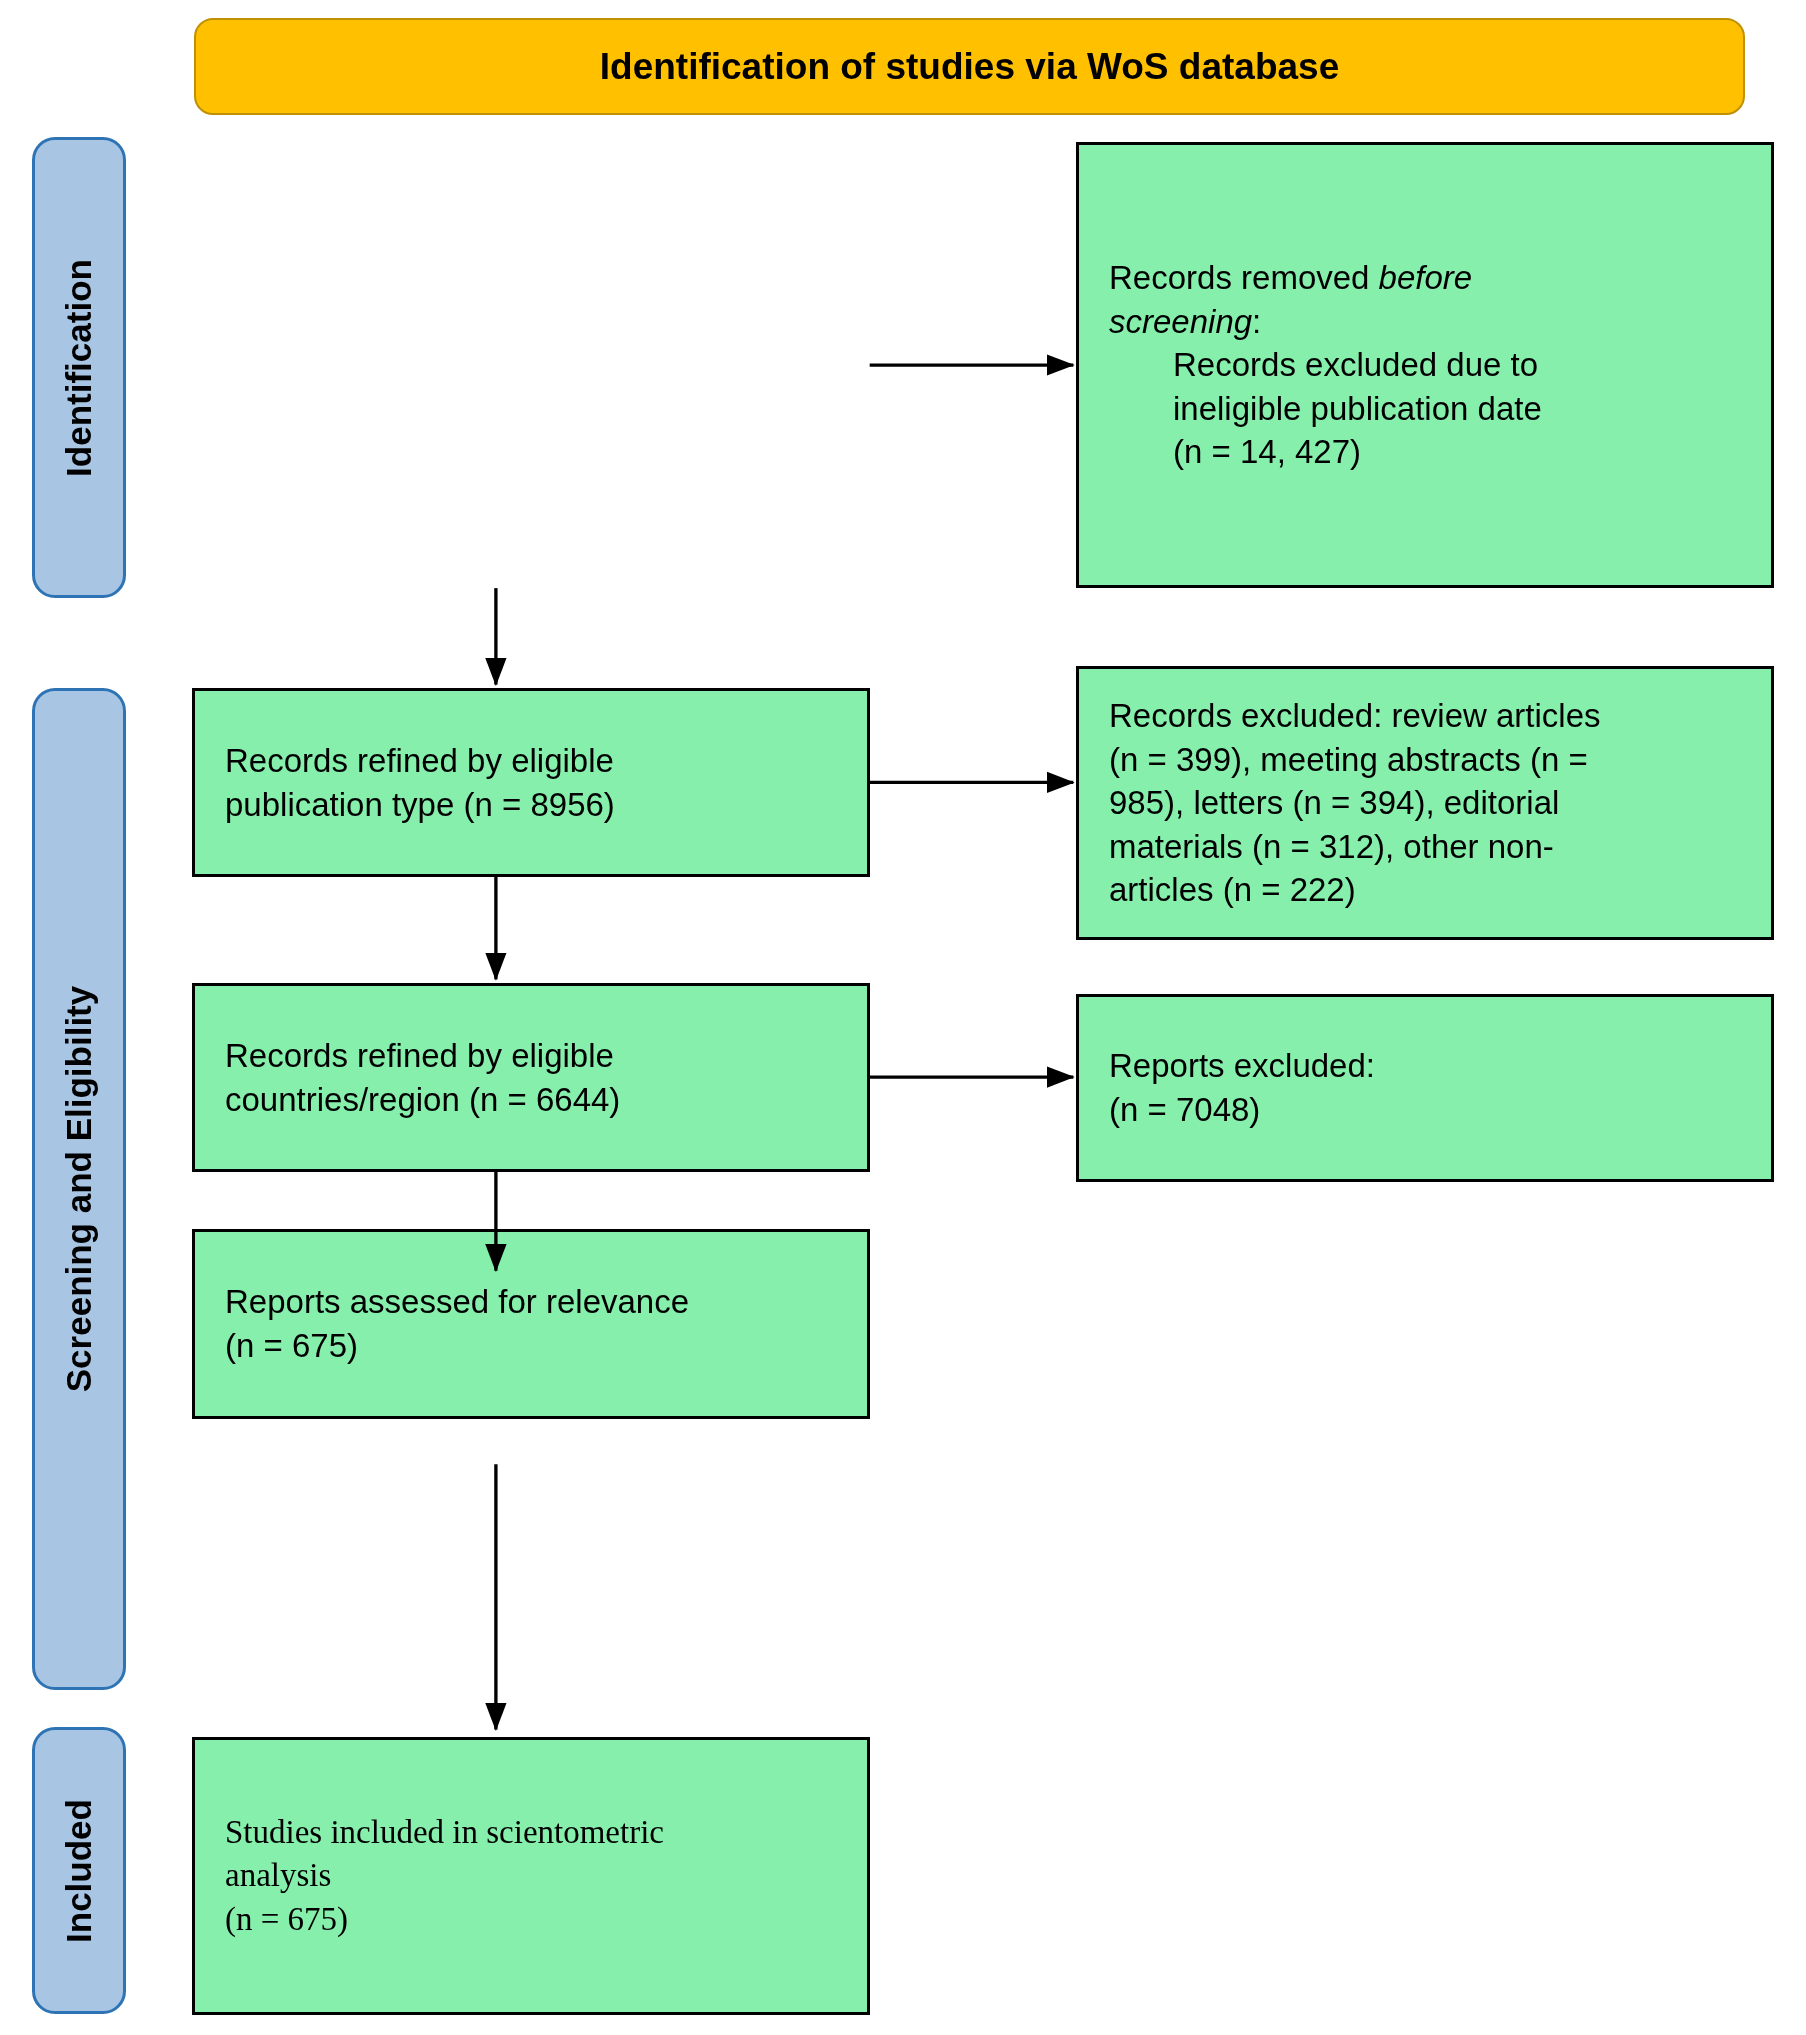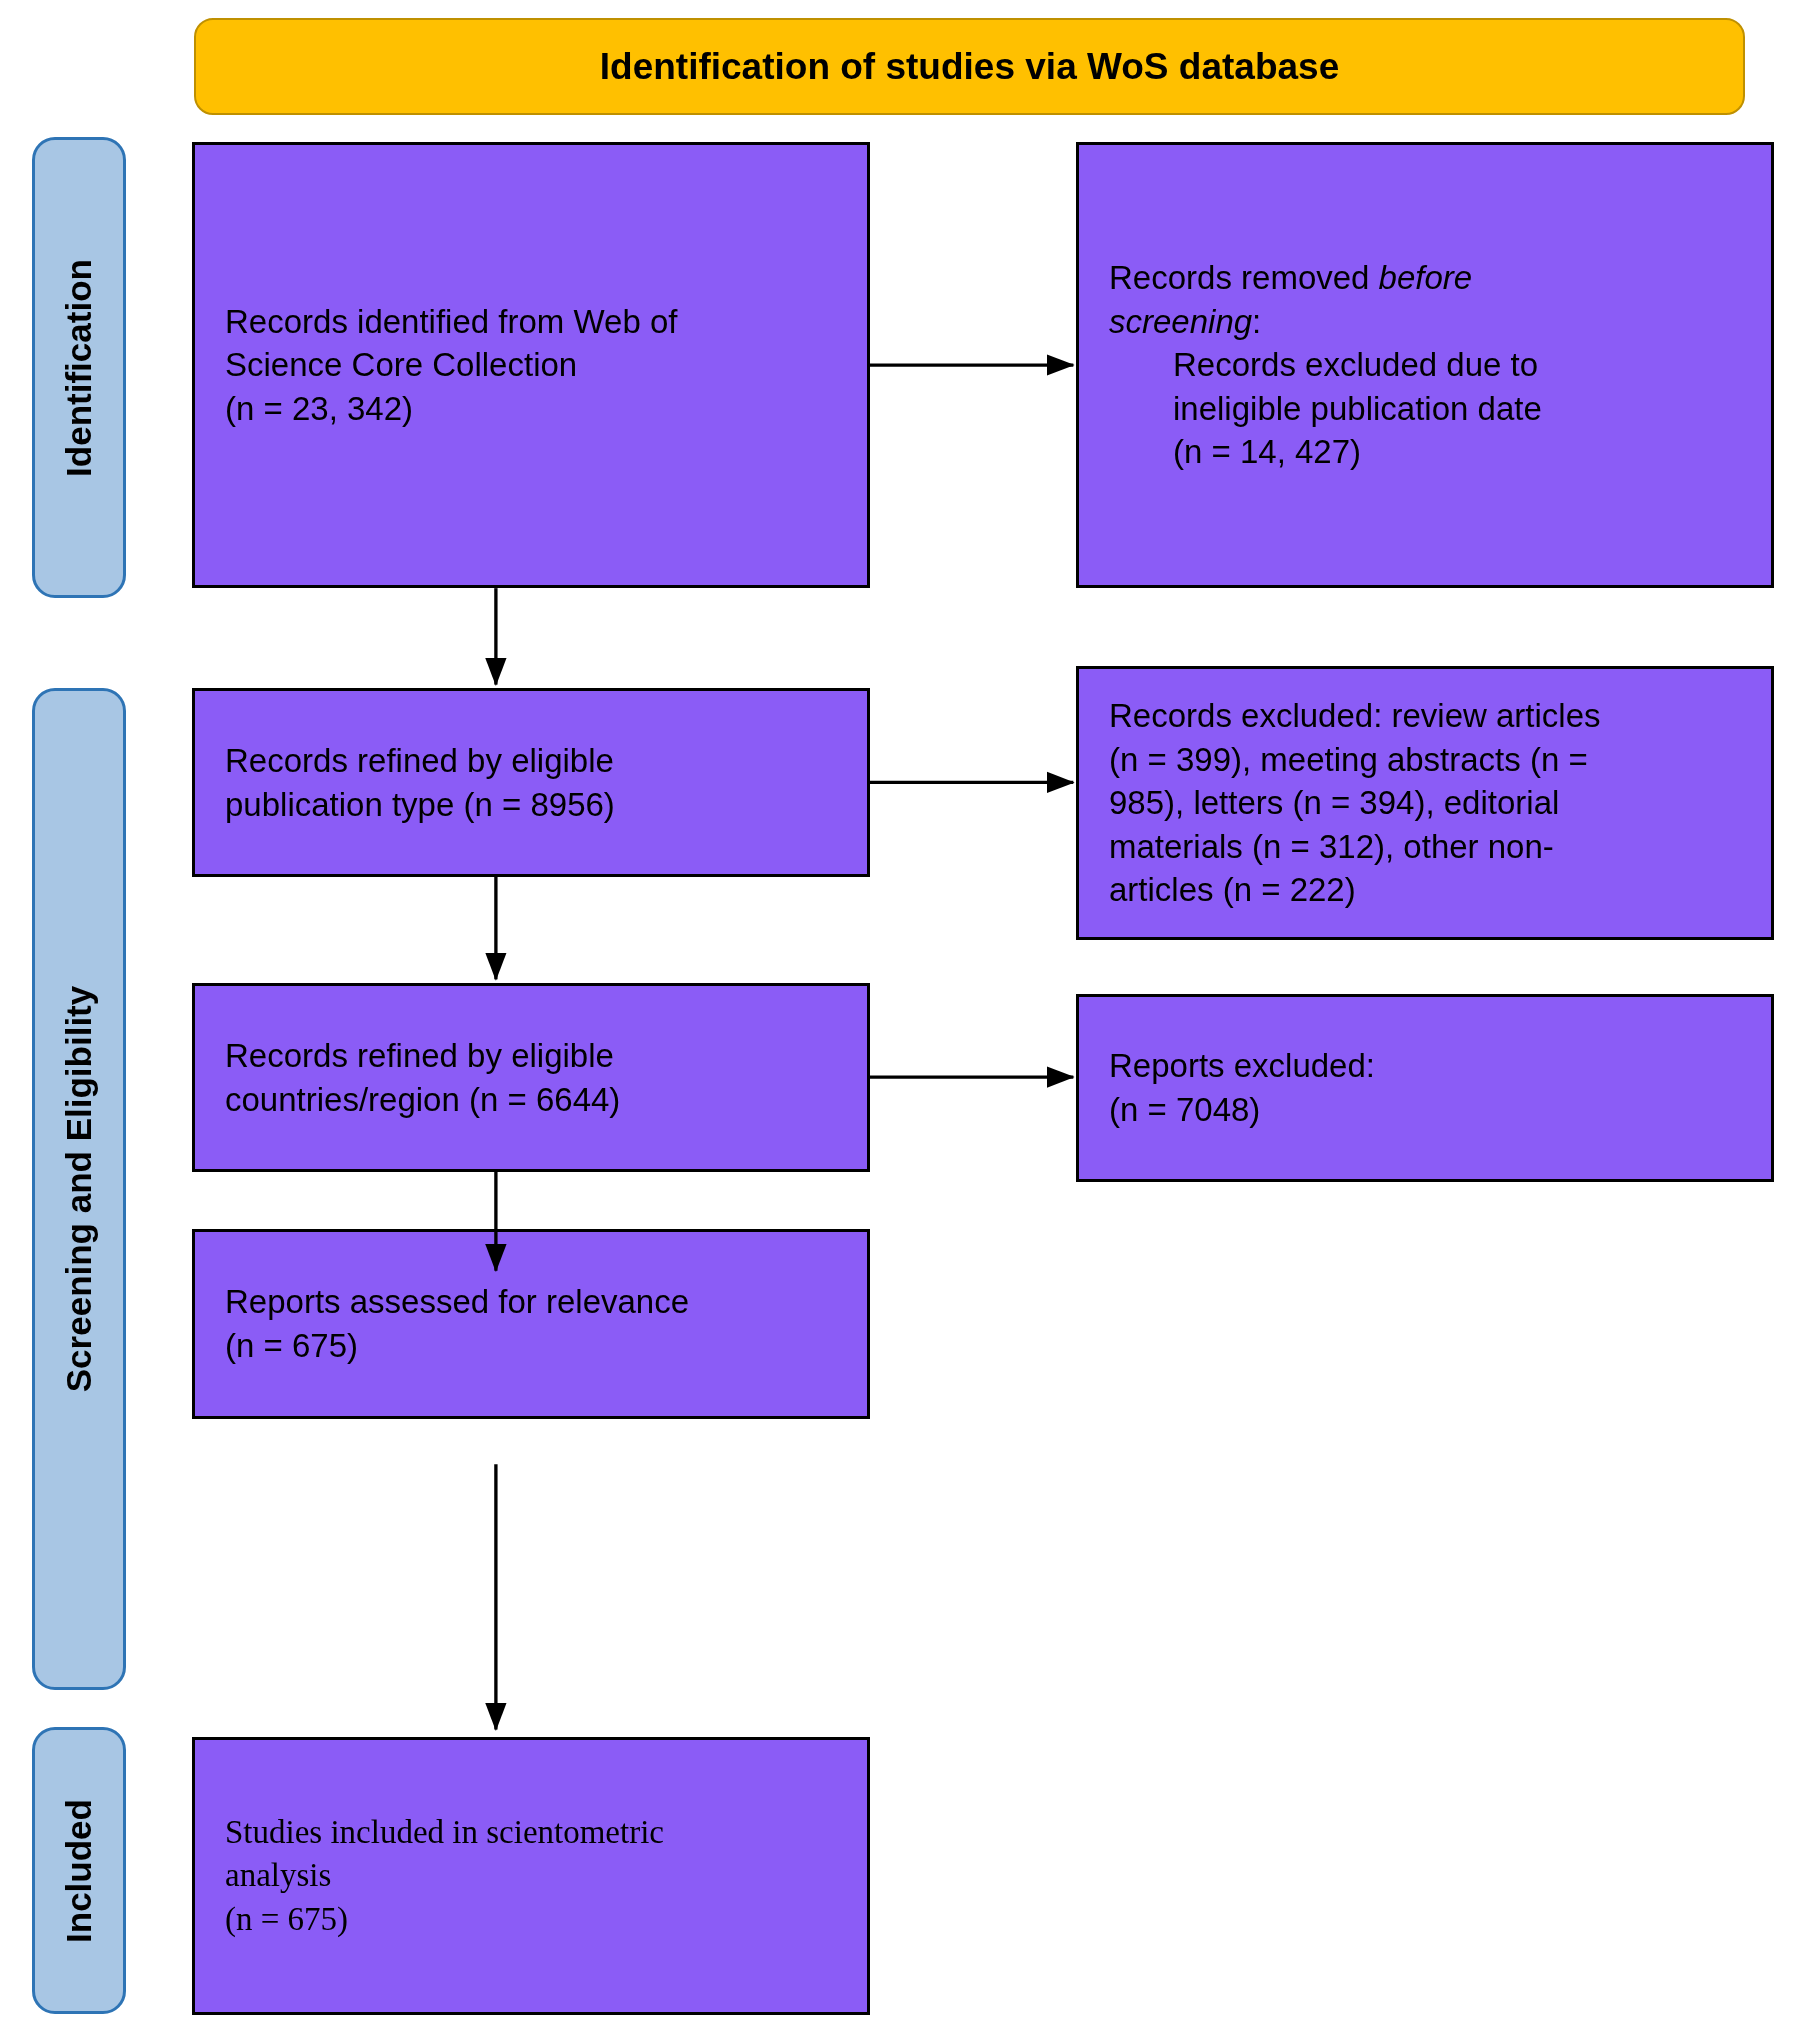--- a/index.html
+++ b/index.html
@@ -26,21 +26,21 @@
     display:flex;align-items:center;justify-content:center;
     overflow:visible;
   }
   .side .rot{
     transform:rotate(-90deg);
     white-space:nowrap;
     font-weight:bold;font-size:35px;
   }
   .node{
     position:absolute;box-sizing:border-box;
-    background:#8b5cf6;border:3.3px solid #000;
+    background:#86efac;border:3.3px solid #000;
     display:flex;flex-direction:column;justify-content:center;
     padding:20px 30px;
     font-size:33px;line-height:1.32;
   }
   .txt{white-space:pre-line;}
   .indented{white-space:pre-line;padding-left:64px;}
   svg.arrows{position:absolute;left:0;top:0;pointer-events:none;}
 </style>
 </head>
 <body>
@@ -56,25 +56,20 @@
   </div>
 
   <div class="side" style="left:32px;top:688px;width:94px;height:1002px;">
     <span class="rot">Screening and Eligibility</span>
   </div>
 
   <div class="side" style="left:32px;top:1727px;width:94px;height:287px;">
     <span class="rot">Included</span>
   </div>
 
-  <div class="node" style="left:192px;top:142px;width:678px;height:446px;">
-    <div class="txt">Records identified from Web of
-Science Core Collection
-(n = 23, 342)</div>
-  </div>
 
   <div class="node" style="left:192px;top:688px;width:678px;height:189px;">
     <div class="txt">Records refined by eligible
 publication type (n = 8956)</div>
   </div>
 
   <div class="node" style="left:192px;top:983px;width:678px;height:189px;">
     <div class="txt">Records refined by eligible
 countries/region (n = 6644)</div>
   </div>

